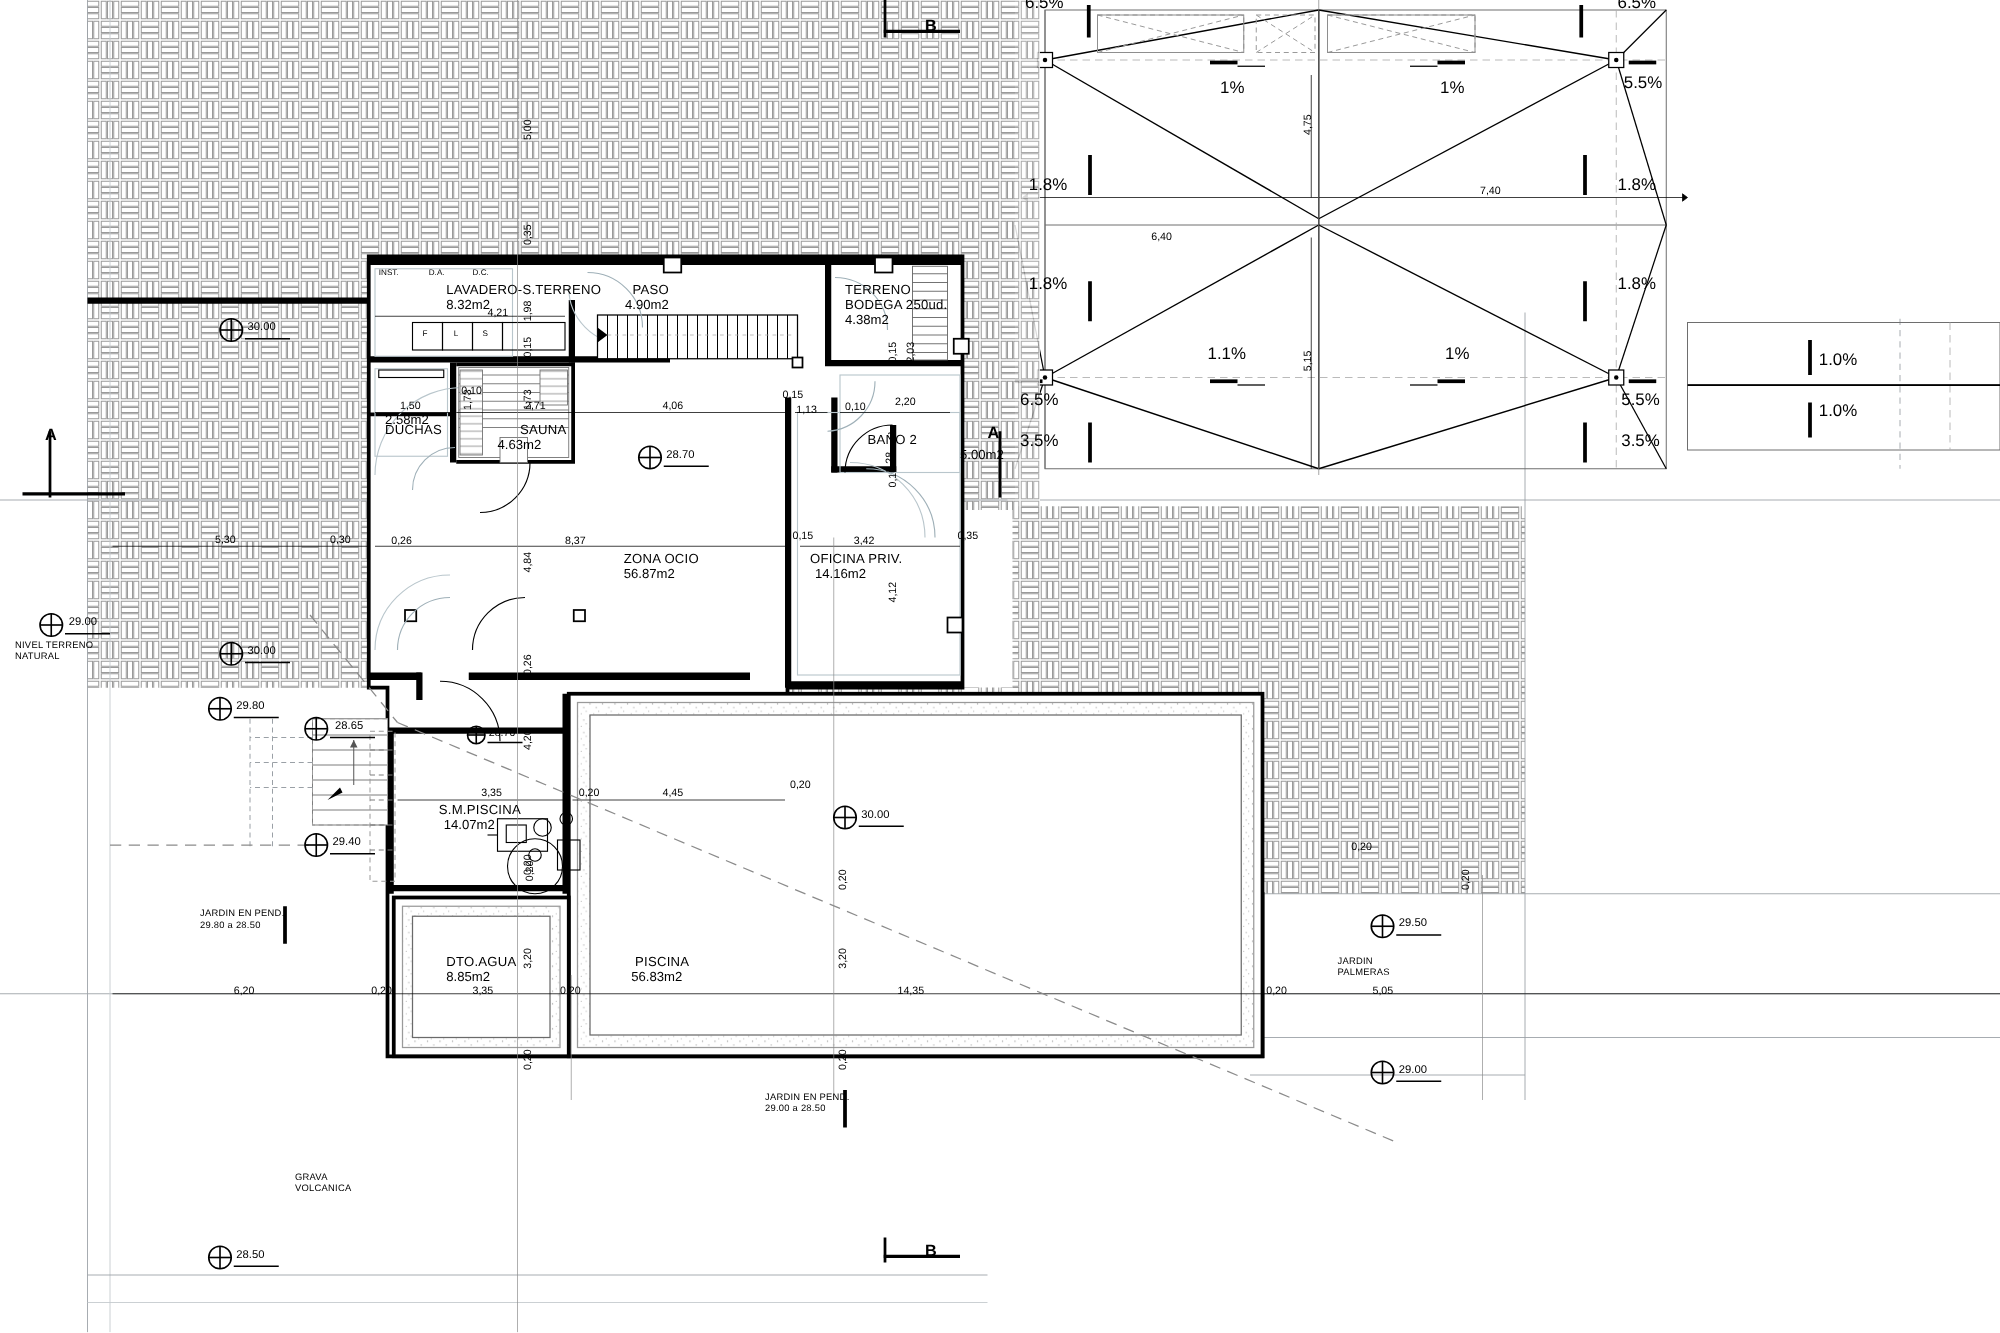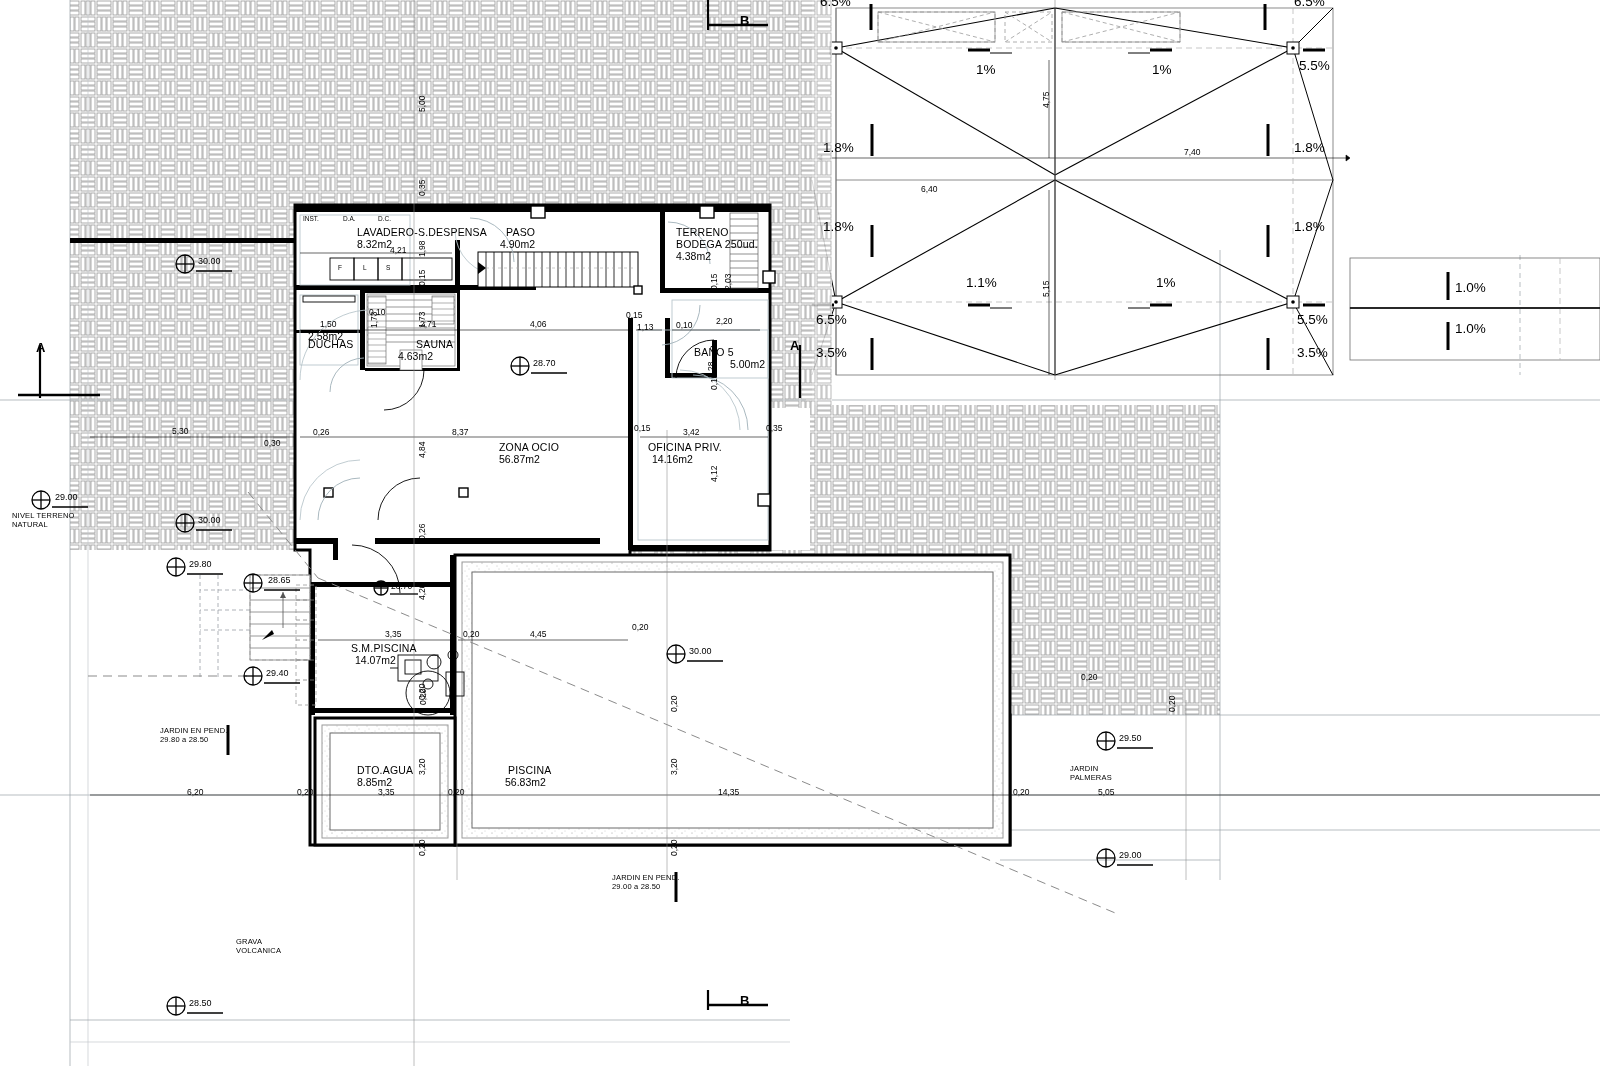--- a/index.html
+++ b/index.html
@@ -540,38 +540,38 @@
   <div class="txt sect" style="left:740px; top:14px;">B</div>
   <div class="txt sect" style="left:740px; top:994px;">B</div>
 
   <div class="txt tiny" style="left:303px; top:215px;">INST.</div>
   <div class="txt tiny" style="left:343px; top:215px;">D.A.</div>
   <div class="txt tiny" style="left:378px; top:215px;">D.C.</div>
   <div class="txt tiny" style="left:338px; top:264px;">F</div>
   <div class="txt tiny" style="left:363px; top:264px;">L</div>
   <div class="txt tiny" style="left:386px; top:264px;">S</div>
 
-  <div class="txt room-name" style="left:357px; top:226px;">LAVADERO-S.DESPENSA</div>
+  <div class="txt room-name" style="left:357px; top:226px;">LAVADERO-S.TERRENO</div>
   <div class="txt room-area" style="left:357px; top:238px;">8.32m2</div>
 
   <div class="txt room-name" style="left:506px; top:226px;">PASO</div>
   <div class="txt room-area" style="left:500px; top:238px;">4.90m2</div>
 
   <div class="txt room-name" style="left:676px; top:226px;">TERRENO</div>
   <div class="txt room-name" style="left:676px; top:238px;">BODEGA 250ud.</div>
   <div class="txt room-area" style="left:676px; top:250px;">4.38m2</div>
 
   <div class="txt room-name" style="left:308px; top:338px;">DUCHAS</div>
   <div class="txt room-area" style="left:308px; top:330px;">2.58m2</div>
 
   <div class="txt room-name" style="left:398px; top:338px;margin-left:18px;">SAUNA</div>
   <div class="txt room-area" style="left:398px; top:350px;">4.63m2</div>
 
-  <div class="txt room-name" style="left:694px; top:346px;">BAÑO 5</div>
-  <div class="txt room-area" style="left:694px; top:358px;padding-left:36px;">5.00m2</div>
+  <div class="txt room-name" style="left:694px; top:346px;">BAÑO 2</div>
+  <div class="txt room-area" style="left:732px; top:358px;padding-left:36px;">5.00m2</div>
 
   <div class="txt room-name" style="left:499px; top:441px;">ZONA OCIO</div>
   <div class="txt room-area" style="left:499px; top:453px;">56.87m2</div>
 
   <div class="txt room-name" style="left:648px; top:441px;">OFICINA PRIV.</div>
   <div class="txt room-area" style="left:652px; top:453px;">14.16m2</div>
 
   <div class="txt room-name" style="left:351px; top:642px;">S.M.PISCINA</div>
   <div class="txt room-area" style="left:355px; top:654px;">14.07m2</div>
 
@@ -586,21 +586,21 @@
   <div class="txt dim" style="left:530px; top:320px;">4,06</div>
   <div class="txt dim" style="left:637px; top:323px;">1,13</div>
   <div class="txt dim" style="left:716px; top:317px;">2,20</div>
   <div class="txt dim" style="left:676px; top:321px;">0,10</div>
   <div class="txt dim" style="left:626px; top:311px;">0,15</div>
   <div class="txt dim" style="left:452px; top:428px;">8,37</div>
   <div class="txt dim" style="left:683px; top:428px;">3,42</div>
   <div class="txt dim" style="left:313px; top:428px;">0,26</div>
   <div class="txt dim" style="left:634px; top:424px;">0,15</div>
   <div class="txt dim" style="left:172px; top:427px;">5,30</div>
-  <div class="txt dim" style="left:264px; top:427px;margin-top:12px;">0,30</div>
+  <div class="txt dim" style="left:264px; top:427px;">0,30</div>
   <div class="txt dim" style="left:320px; top:320px;">1,50</div>
   <div class="txt dim" style="left:385px; top:630px;">3,35</div>
   <div class="txt dim" style="left:463px; top:630px;">0,20</div>
   <div class="txt dim" style="left:530px; top:630px;">4,45</div>
   <div class="txt dim" style="left:632px; top:623px;">0,20</div>
   <div class="txt dim" style="left:378px; top:788px;">3,35</div>
   <div class="txt dim" style="left:448px; top:788px;">0,20</div>
   <div class="txt dim" style="left:718px; top:788px;">14,35</div>
   <div class="txt dim" style="left:187px; top:788px;">6,20</div>
   <div class="txt dim" style="left:297px; top:788px;">0,20</div>

